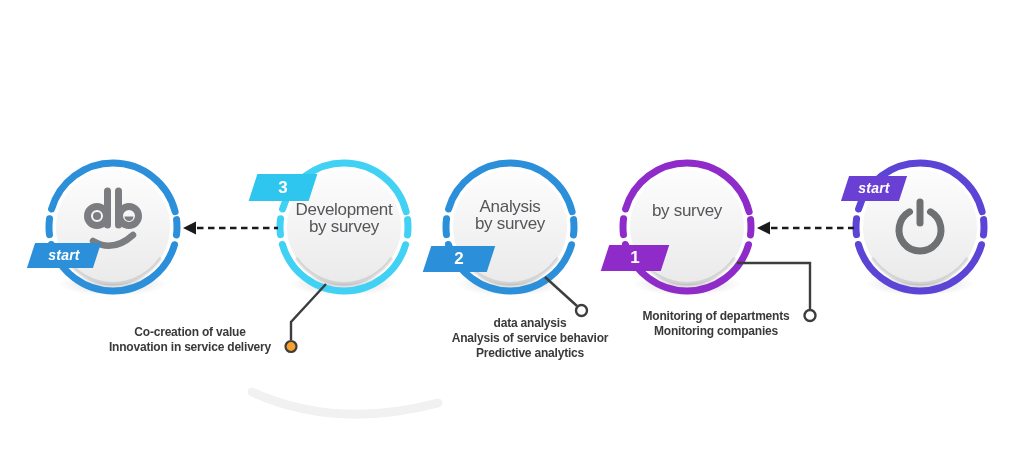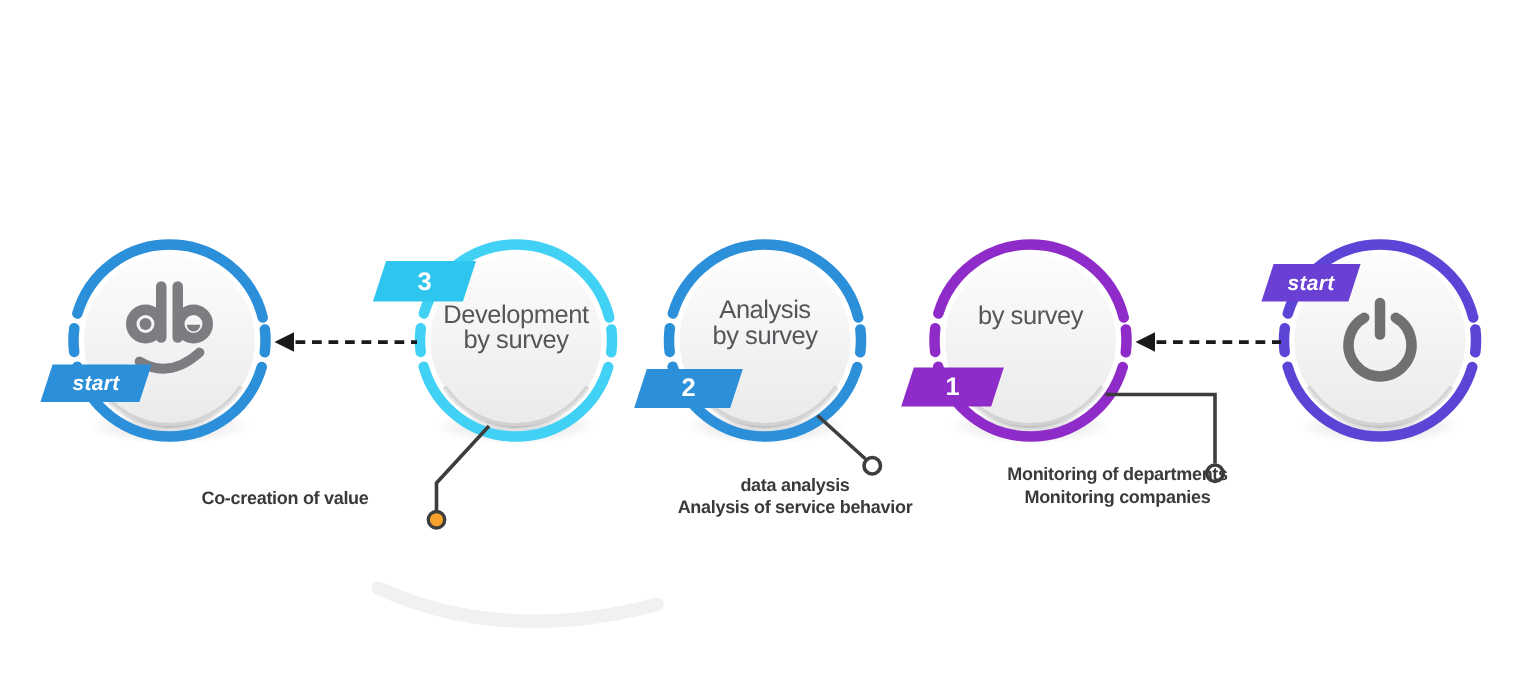--- a/index.html
+++ b/index.html
@@ -158,23 +158,25 @@
   <div class="node-title" style="left:430px;top:198px;">
     <span>Analysis</span>
     <span>by survey</span>
   </div>
   <div class="node-title" style="left:607px;top:202px;">
     <span>by survey</span>
   </div>
 
   <div class="detail-list" style="left:85px;top:325px;width:210px;">
     <div>Co-creation of value</div>
+    <div>Innovation in service delivery</div>
   </div>
   <div class="detail-list" style="left:425px;top:316px;width:210px;">
     <div>data analysis</div>
     <div>Analysis of service behavior</div>
+    <div>Predictive analytics</div>
   </div>
-  <div class="detail-list" style="left:640px;top:309px;width:210px;">
+  <div class="detail-list" style="left:611px;top:309px;width:210px;">
     <div>Monitoring of departments</div>
     <div>Monitoring companies</div>
   </div>
 
 </div>
 
 </body></html>

